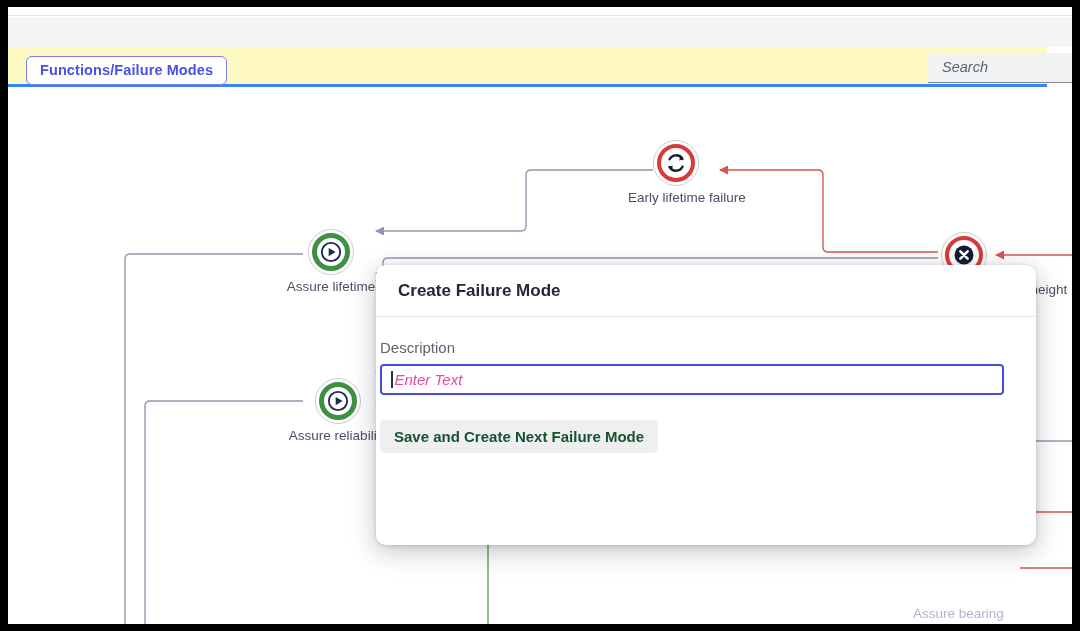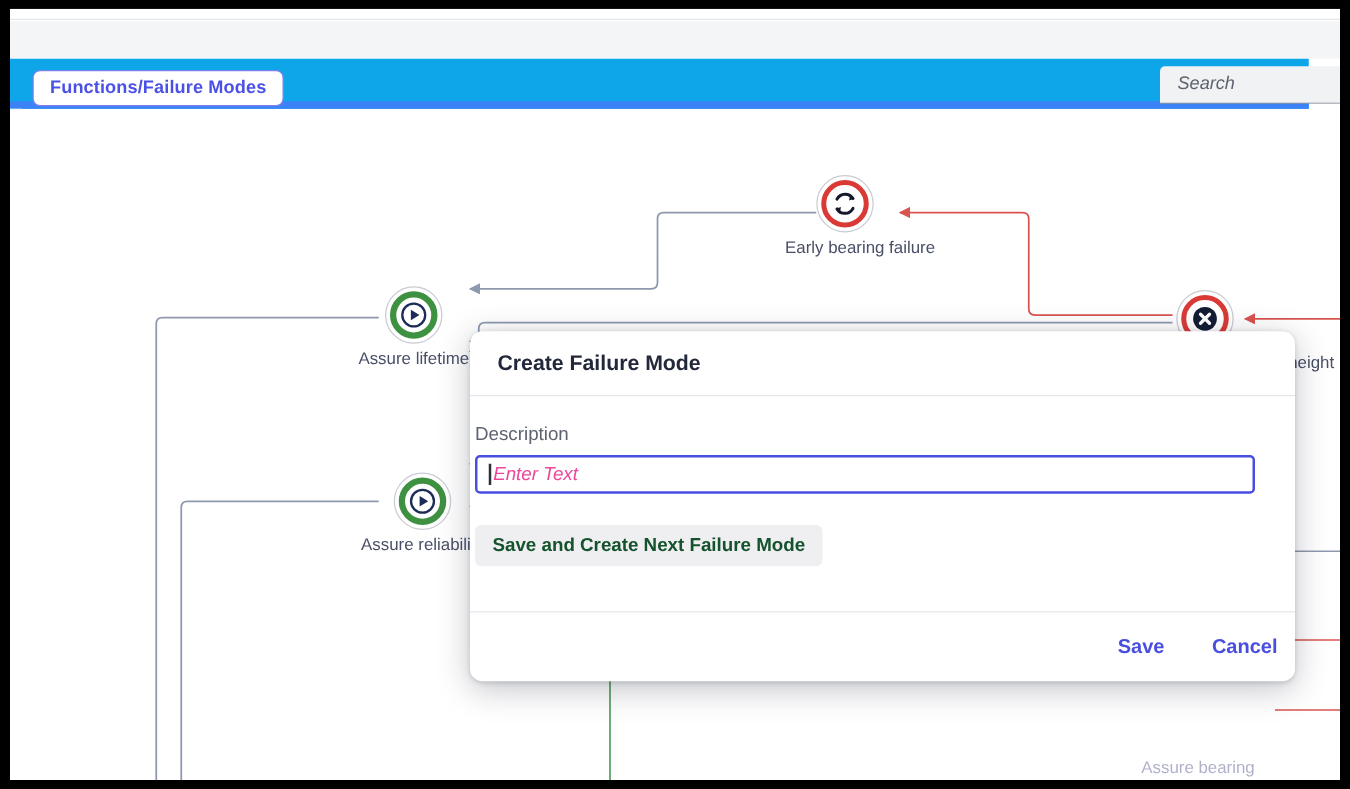--- a/index.html
+++ b/index.html
@@ -34,22 +34,22 @@
     background:#ffffff; border-bottom:1px solid #e3e5e8;
   }
   .chrome-gray {
     position:absolute; left:0; top:10px; width:1064px; height:30px;
     background:#f4f5f7;
   }
 
   
   .toolbar {
     position:absolute; left:0; top:40px; width:1039px; height:40px;
-    background:#0ea5e9;
-    border-bottom:6px solid #3b82f6;
+    background:#fef9c3;
+    border-bottom:3px solid #3b82f6;
   }
   .rail-left {
     position:absolute; left:0; top:40px; width:9px; height:40px;
     background:#f4f5f7; border-right:1px solid #e6e8eb;
   }
   .breadcrumb-chip {
     position:absolute; left:18px; top:9px;
     padding:5px 13px 6px 13px;
     border:1px solid #7b7ff0;
     border-radius:6px;
@@ -278,21 +278,21 @@
 
       <div class="node" style="left:620px; top:52px; width:96px;">
         <div class="ring red">
           <svg class="glyph" width="22" height="22" viewBox="0 0 24 24">
             <path d="M5 8 A8 8 0 0 1 19 7.5" stroke="#14182b" stroke-width="2.6" fill="none" stroke-linecap="round"></path>
             <path d="M19 16 A8 8 0 0 1 5 16.5" stroke="#14182b" stroke-width="2.6" fill="none" stroke-linecap="round"></path>
             <path d="M16.5 3.5 L20.2 7.6 L15.6 9.2 Z" fill="#14182b"></path>
             <path d="M7.6 20.5 L3.8 16.4 L8.4 14.8 Z" fill="#14182b"></path>
           </svg>
         </div>
-        <div class="label">Early bearing failure</div>
+        <div class="label">Early lifetime failure</div>
       </div>
 
       <div class="node" style="left:275px; top:141px; width:96px;">
         <div class="ring green">
           <svg class="glyph" width="22" height="22" viewBox="0 0 24 24">
             <circle cx="12" cy="12" r="10" fill="#fff" stroke="#1d2b57" stroke-width="2"></circle>
             <path d="M9.5 7.5 L17 12 L9.5 16.5 Z" fill="#1d2b57"></path>
           </svg>
         </div>
         <div class="label">Assure lifetime</div>
@@ -375,21 +375,17 @@
         <div class="field-label">Description</div>
 
         <div class="text-input">
           <span class="caret"></span>
           <span class="input-ph">Enter Text</span>
         </div>
 
         <div class="secondary-btn">Save and Create Next Failure Mode</div>
       </div>
 
-      <div class="dlg-footer">
-        <div class="link-btn">Save</div>
-        <div class="link-btn">Cancel</div>
-      </div>
 
     </div>
 
   </div>
 </div>
 
 </body></html>

